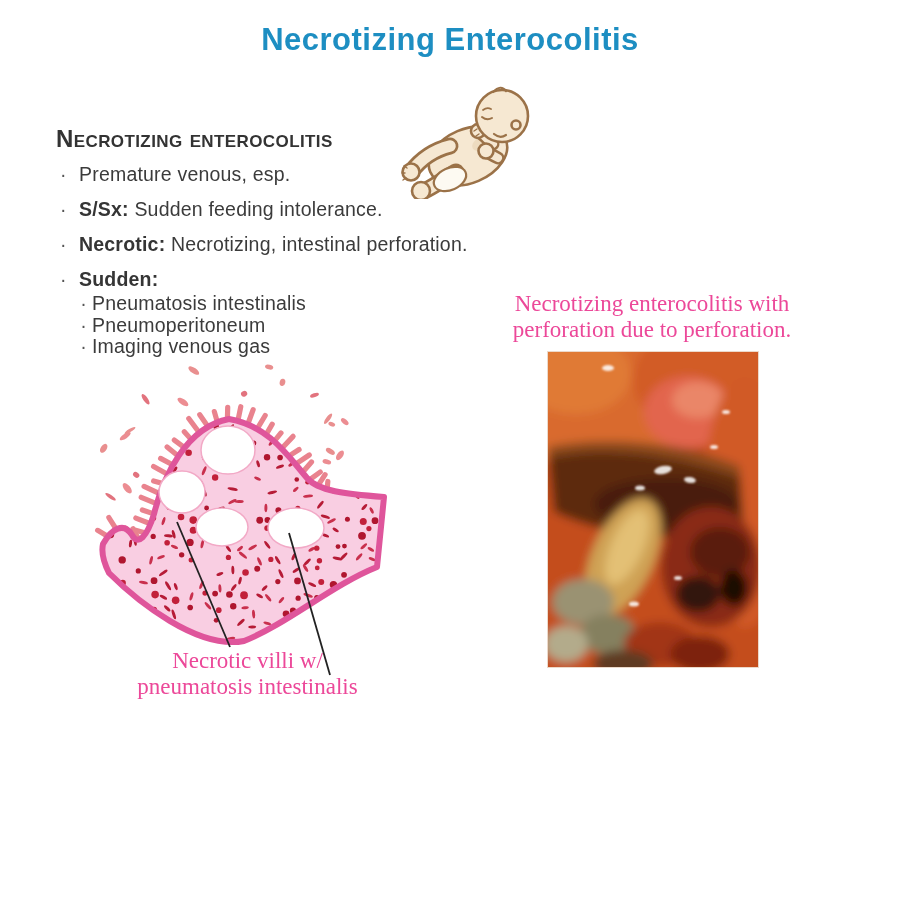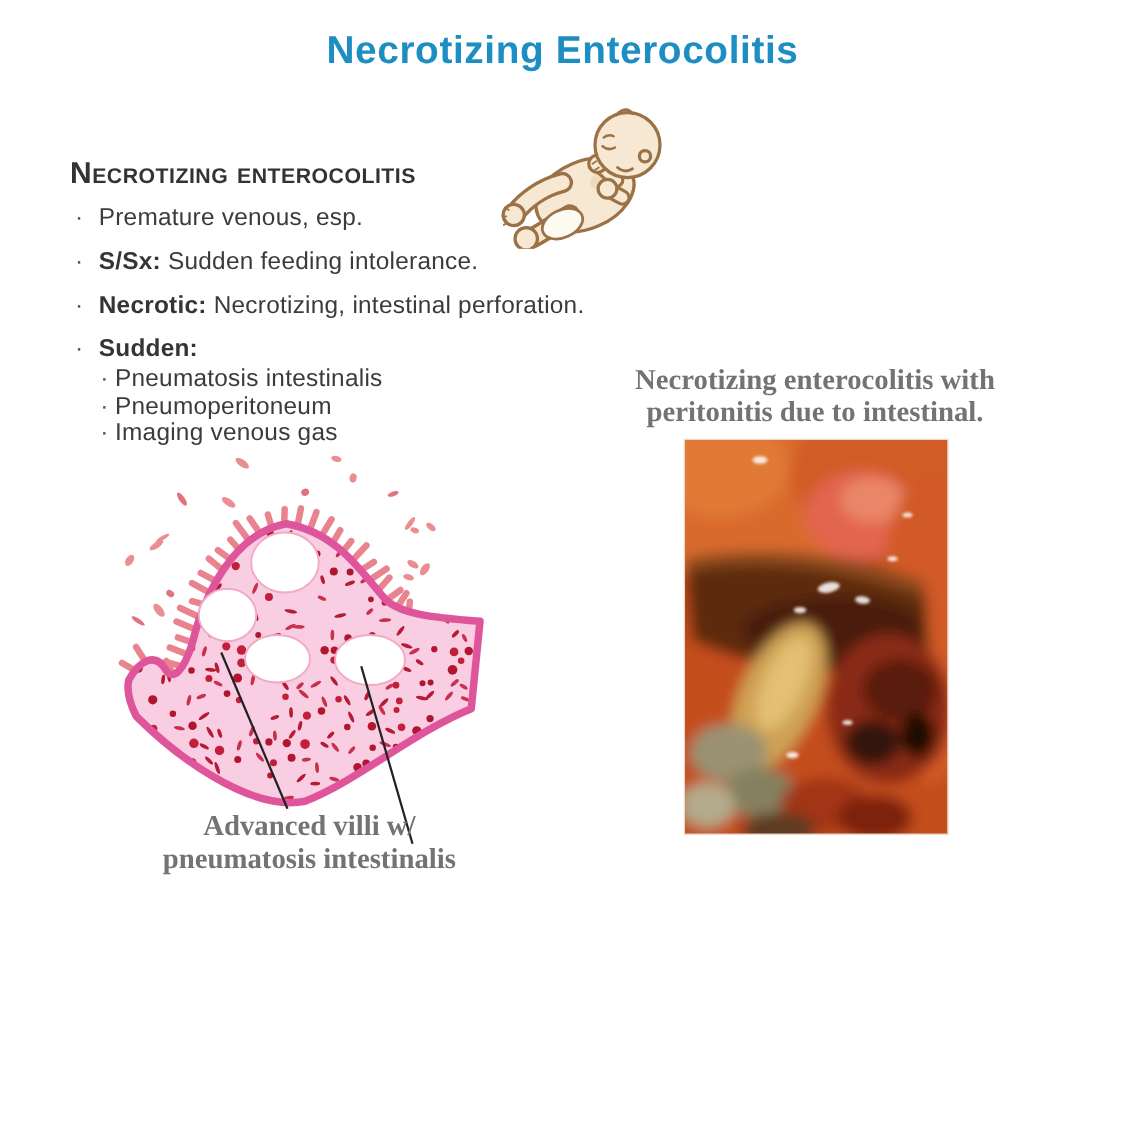--- a/index.html
+++ b/index.html
@@ -11,21 +11,21 @@
   .notes{position:absolute;left:56px;top:124px;width:480px;}
   .topic-heading{font-variant:small-caps;font-size:24px;line-height:30px;font-weight:600;
                  letter-spacing:.4px;color:#333;margin:0 0 9px 0;}
   .bullet{display:flex;font-size:19.5px;line-height:23px;letter-spacing:.2px;margin-bottom:12px;}
   .bmark{flex:0 0 19px;color:#555;text-align:left;padding-left:4px;}
   .blead{font-weight:600;color:#353535;white-space:pre;}
   .sublist{margin:2px 0 0 0;}
   .subitem{display:flex;font-size:19.5px;line-height:21.5px;letter-spacing:.2px;}
   .smark{flex:0 0 17px;color:#555;text-align:center;}
   .serif-caption{position:absolute;font-family:"Liberation Serif","DejaVu Serif",serif;
-                 font-size:23px;line-height:26px;color:#737373;text-align:center;font-weight:bold;}
+                 font-size:23px;line-height:26px;color:#ec4899;text-align:center;}
   .photo-caption{left:482px;top:291px;width:340px;}
   .diagram-caption{left:105px;top:648px;width:285px;}
   .photo{position:absolute;left:548px;top:352px;width:210px;height:315px;outline:1px solid #ecd9ca;}
   .photo svg{display:block;}
   .gi{position:absolute;left:85px;top:355px;width:315px;height:340px;}
 </style>
 </head>
 <body>
 
 <div class="slide">
@@ -95,21 +95,21 @@
       </div>
       <div class="subitem">
         <span class="smark">·</span>
         <span>Imaging venous gas</span>
       </div>
     </div>
   </div>
 
   <div class="serif-caption photo-caption">
     <div>Necrotizing enterocolitis with</div>
-    <div>peritonitis due to intestinal.</div>
+    <div>perforation due to perforation.</div>
   </div>
 
   <div class="photo">
     <svg width="210" height="315" viewBox="0 0 210 315">
       <defs>
         <filter id="pb" x="-20%" y="-20%" width="140%" height="140%">
             <feGaussianBlur stdDeviation="5"></feGaussianBlur>
           </filter>
         <filter id="pb2" x="-50%" y="-50%" width="200%" height="200%">
             <feGaussianBlur stdDeviation="1.2"></feGaussianBlur>
@@ -547,17 +547,17 @@
       <ellipse cx="222" cy="527" rx="26" ry="19"></ellipse>
       <ellipse cx="296" cy="528" rx="28" ry="20"></ellipse>
     </g>
     <g stroke="#222" stroke-width="1.8">
       <line x1="177" y1="522" x2="230" y2="647"></line>
       <line x1="289" y1="533" x2="330" y2="675"></line>
     </g>
   </svg>
 
   <div class="serif-caption diagram-caption">
-    <div>Advanced villi w/</div>
+    <div>Necrotic villi w/</div>
     <div>pneumatosis intestinalis</div>
   </div>
 
 </div>
 
 </body></html>

